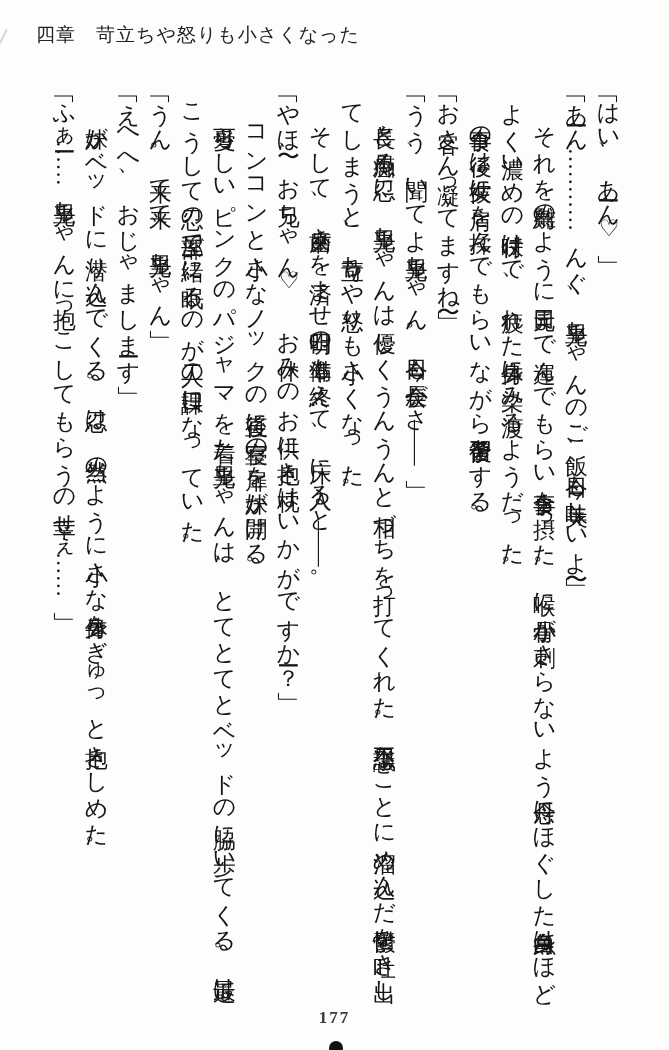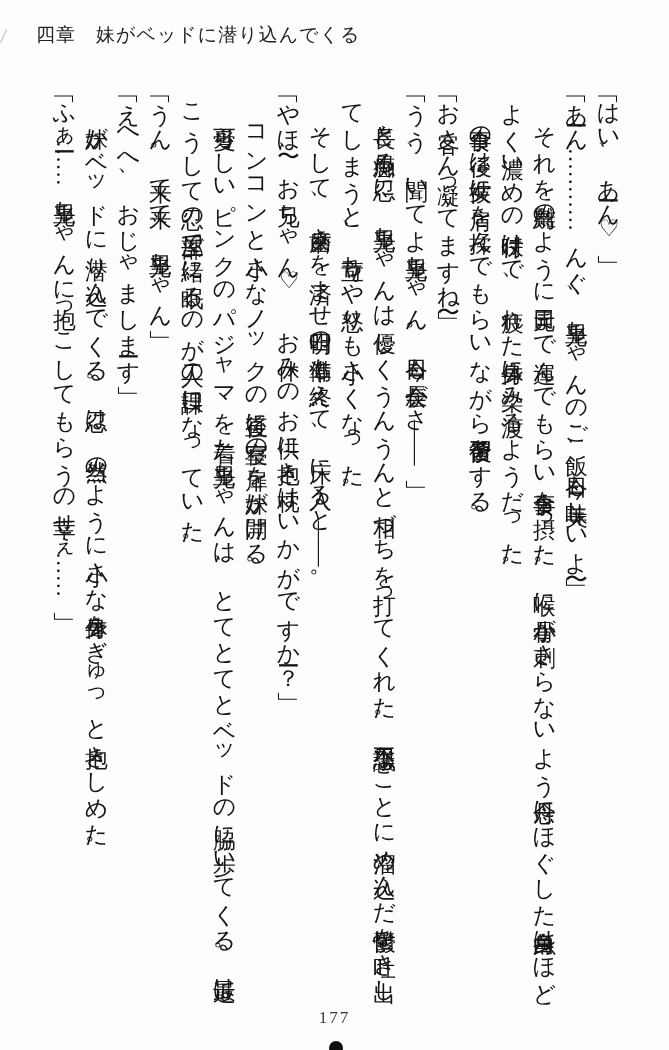--- a/index.html
+++ b/index.html
@@ -50,20 +50,21 @@
   }
   .page-number {
     position: absolute;
     left: 0;
     right: 0;
     top: 1008px;
     text-align: center;
     font-size: 17px;
     letter-spacing: 2px;
     color: #3a3a3a;
+    font-weight: bold;
   }
   .ink-dot {
     position: absolute;
     left: 329px;
     top: 1041px;
     width: 14px;
     height: 14px;
     border-radius: 50%;
     background: #101010;
   }
@@ -78,21 +79,21 @@
     opacity: 0.55;
   }
 </style>
 </head>
 <body>
 
 <div class="page">
 
   <div class="scan-artifact"></div>
 
-  <div class="chapter-header">四章　妹がベッドに潜り込んでくる</div>
+  <div class="chapter-header">四章　苛立ちや怒りも小さくなった</div>
 
   <div class="body-text" id="body-text">
       <p class="para">「はい、あーん♡」</p>
       <p class="para">「あーん…………んぐ、光里ちゃんのご飯、今日も美味しいよ〜」</p>
       <p class="para indent">それを雛鳥のように口元まで運んでもらい食事を摂った。喉に小骨が刺さらないよう丹念にほぐした白身魚はほどよく濃いめの味付けで、疲れた身体に染み渡るようだった。</p>
       <p class="para indent">食事の後は彼女に肩を揉んでもらいながら予習復習をする。</p>
       <p class="para">「お客さん凝ってますね〜」</p>
       <p class="para">「うう、聞いてよ光里ちゃん。今日も会長がさ――」</p>
       <p class="para indent">長々と愚痴る忍に、光里ちゃんは優しくうんうんと相づちを打ってくれた。不思議なことに溜め込んだ鬱憤を吐き出してしまうと、苛立ちや怒りも小さくなった。</p>
       <p class="para indent">そして、歯磨きを済ませ明日の準備も終えて、床に入ると――。</p>

